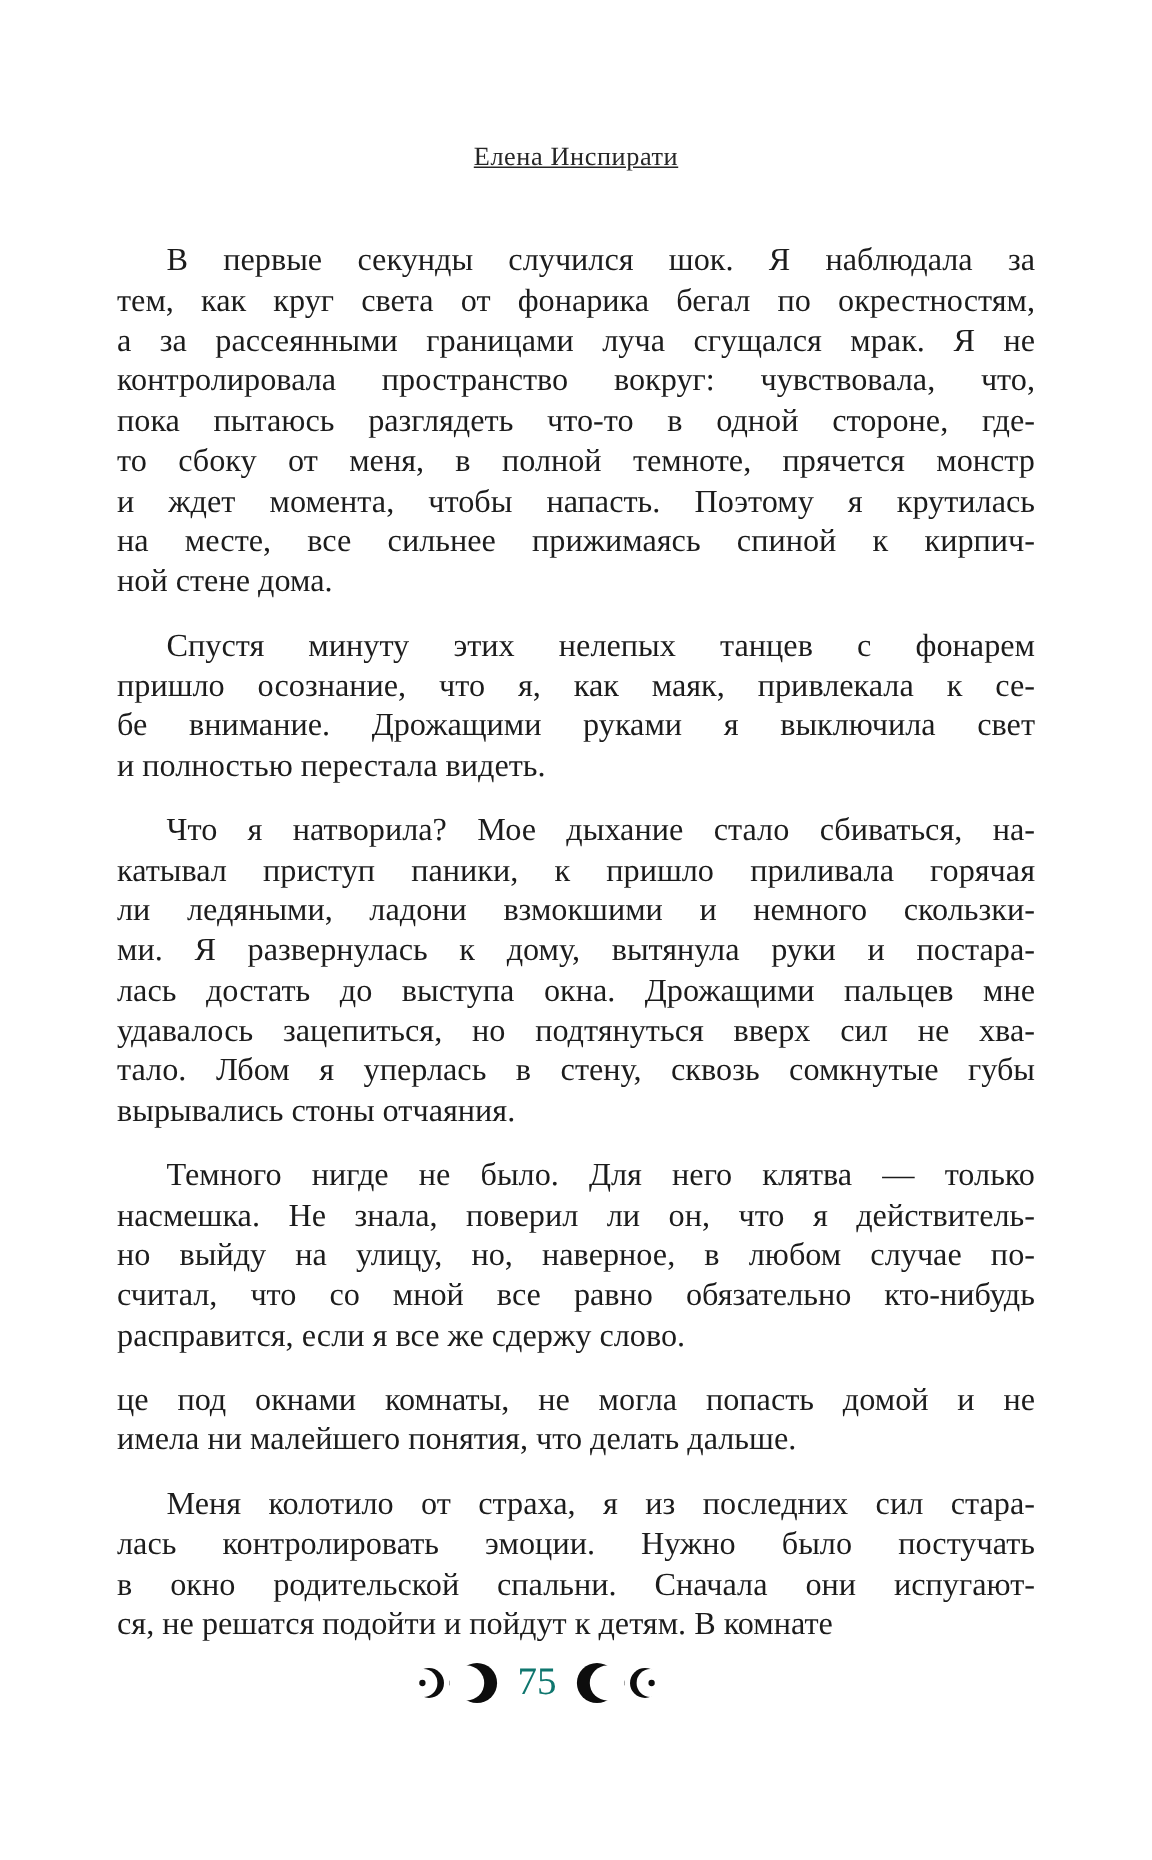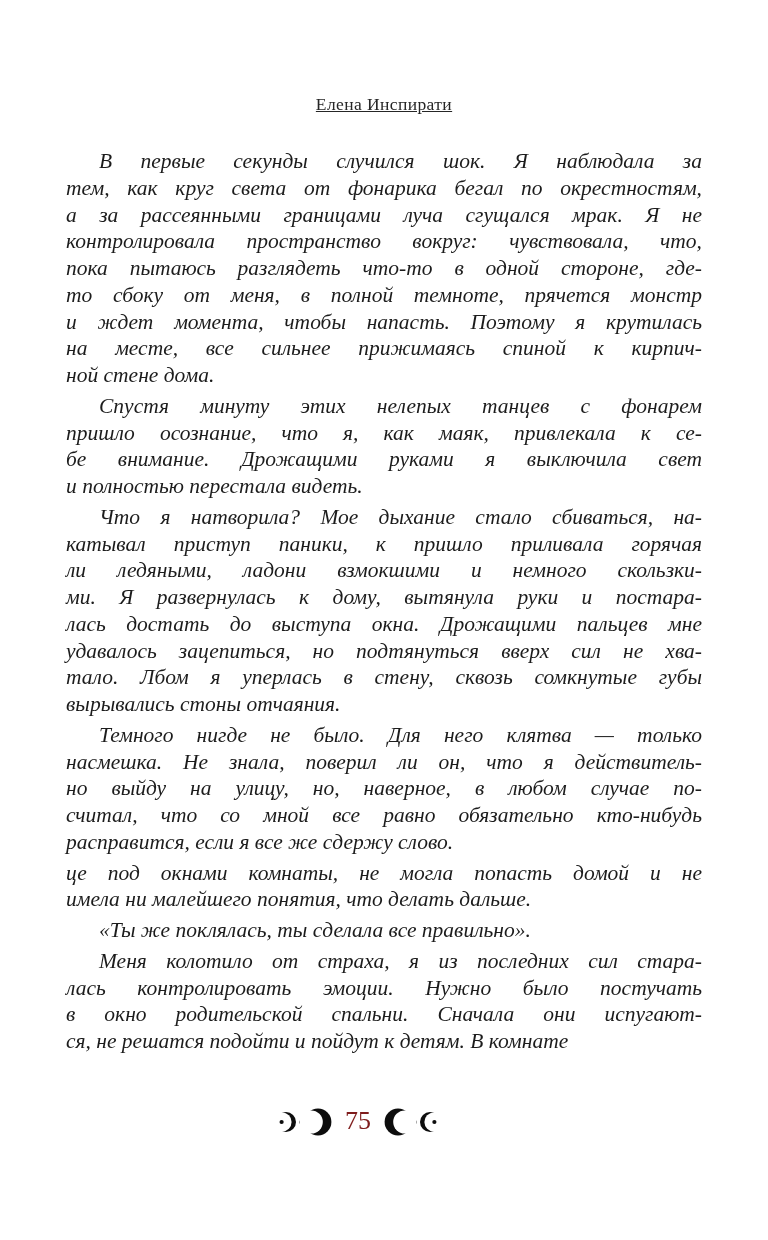--- a/index.html
+++ b/index.html
@@ -24,41 +24,41 @@
     text-decoration: underline;
   }
   .body-text {
     position: absolute;
     left: 62px; top: 144px;
     width: 644px;
     font-size: 21.5px;
     line-height: 26.75px;
     color: #1c1c1c;
   }
-  .paragraph { margin: 4px; font-style: italic; }
+  .paragraph { margin: 16px; }
   .line {
     text-align: justify;
     text-align-last: justify;
     white-space: nowrap;
   }
   .line.para-end { text-align-last: left; }
   .line.indent { text-indent: 33px; }
   .footer {
     position: absolute;
     top: 1106px;
     left: 358px;
     transform: translateX(-50%);
     display: flex;
     align-items: center;
     gap: 13px;
     height: 32px;
   }
   .pagenum {
     font-size: 26px;
-    color: #7f1d1d;
+    color: #0f766e;
     line-height: 1;
     position: relative;
     top: -1px;
   }
   .ornament { display: block; }
 </style>
 </head>
 <body>
 
 <div class="page">
@@ -98,23 +98,20 @@
         <div class="line">насмешка. Не знала, поверил ли он, что я действитель-</div>
         <div class="line">но выйду на улицу, но, наверное, в любом случае по-</div>
         <div class="line">считал, что со мной все равно обязательно кто-нибудь</div>
         <div class="line para-end">расправится, если я все же сдержу слово.</div>
       </div>
       <div class="paragraph">
         <div class="line">це под окнами комнаты, не могла попасть домой и не</div>
         <div class="line para-end">имела ни малейшего понятия, что делать дальше.</div>
       </div>
       <div class="paragraph">
-        <div class="line indent para-end">«Ты же поклялась, ты сделала все правильно».</div>
-      </div>
-      <div class="paragraph">
         <div class="line indent">Меня колотило от страха, я из последних сил стара-</div>
         <div class="line">лась контролировать эмоции. Нужно было постучать</div>
         <div class="line">в окно родительской спальни. Сначала они испугают-</div>
         <div class="line para-end">ся, не решатся подойти и пойдут к детям. В комнате</div>
       </div>
     </div>
 
   <div class="footer">
 
     <svg class="ornament" width="56" height="30" viewBox="0 0 56 30" xmlns="http://www.w3.org/2000/svg">

